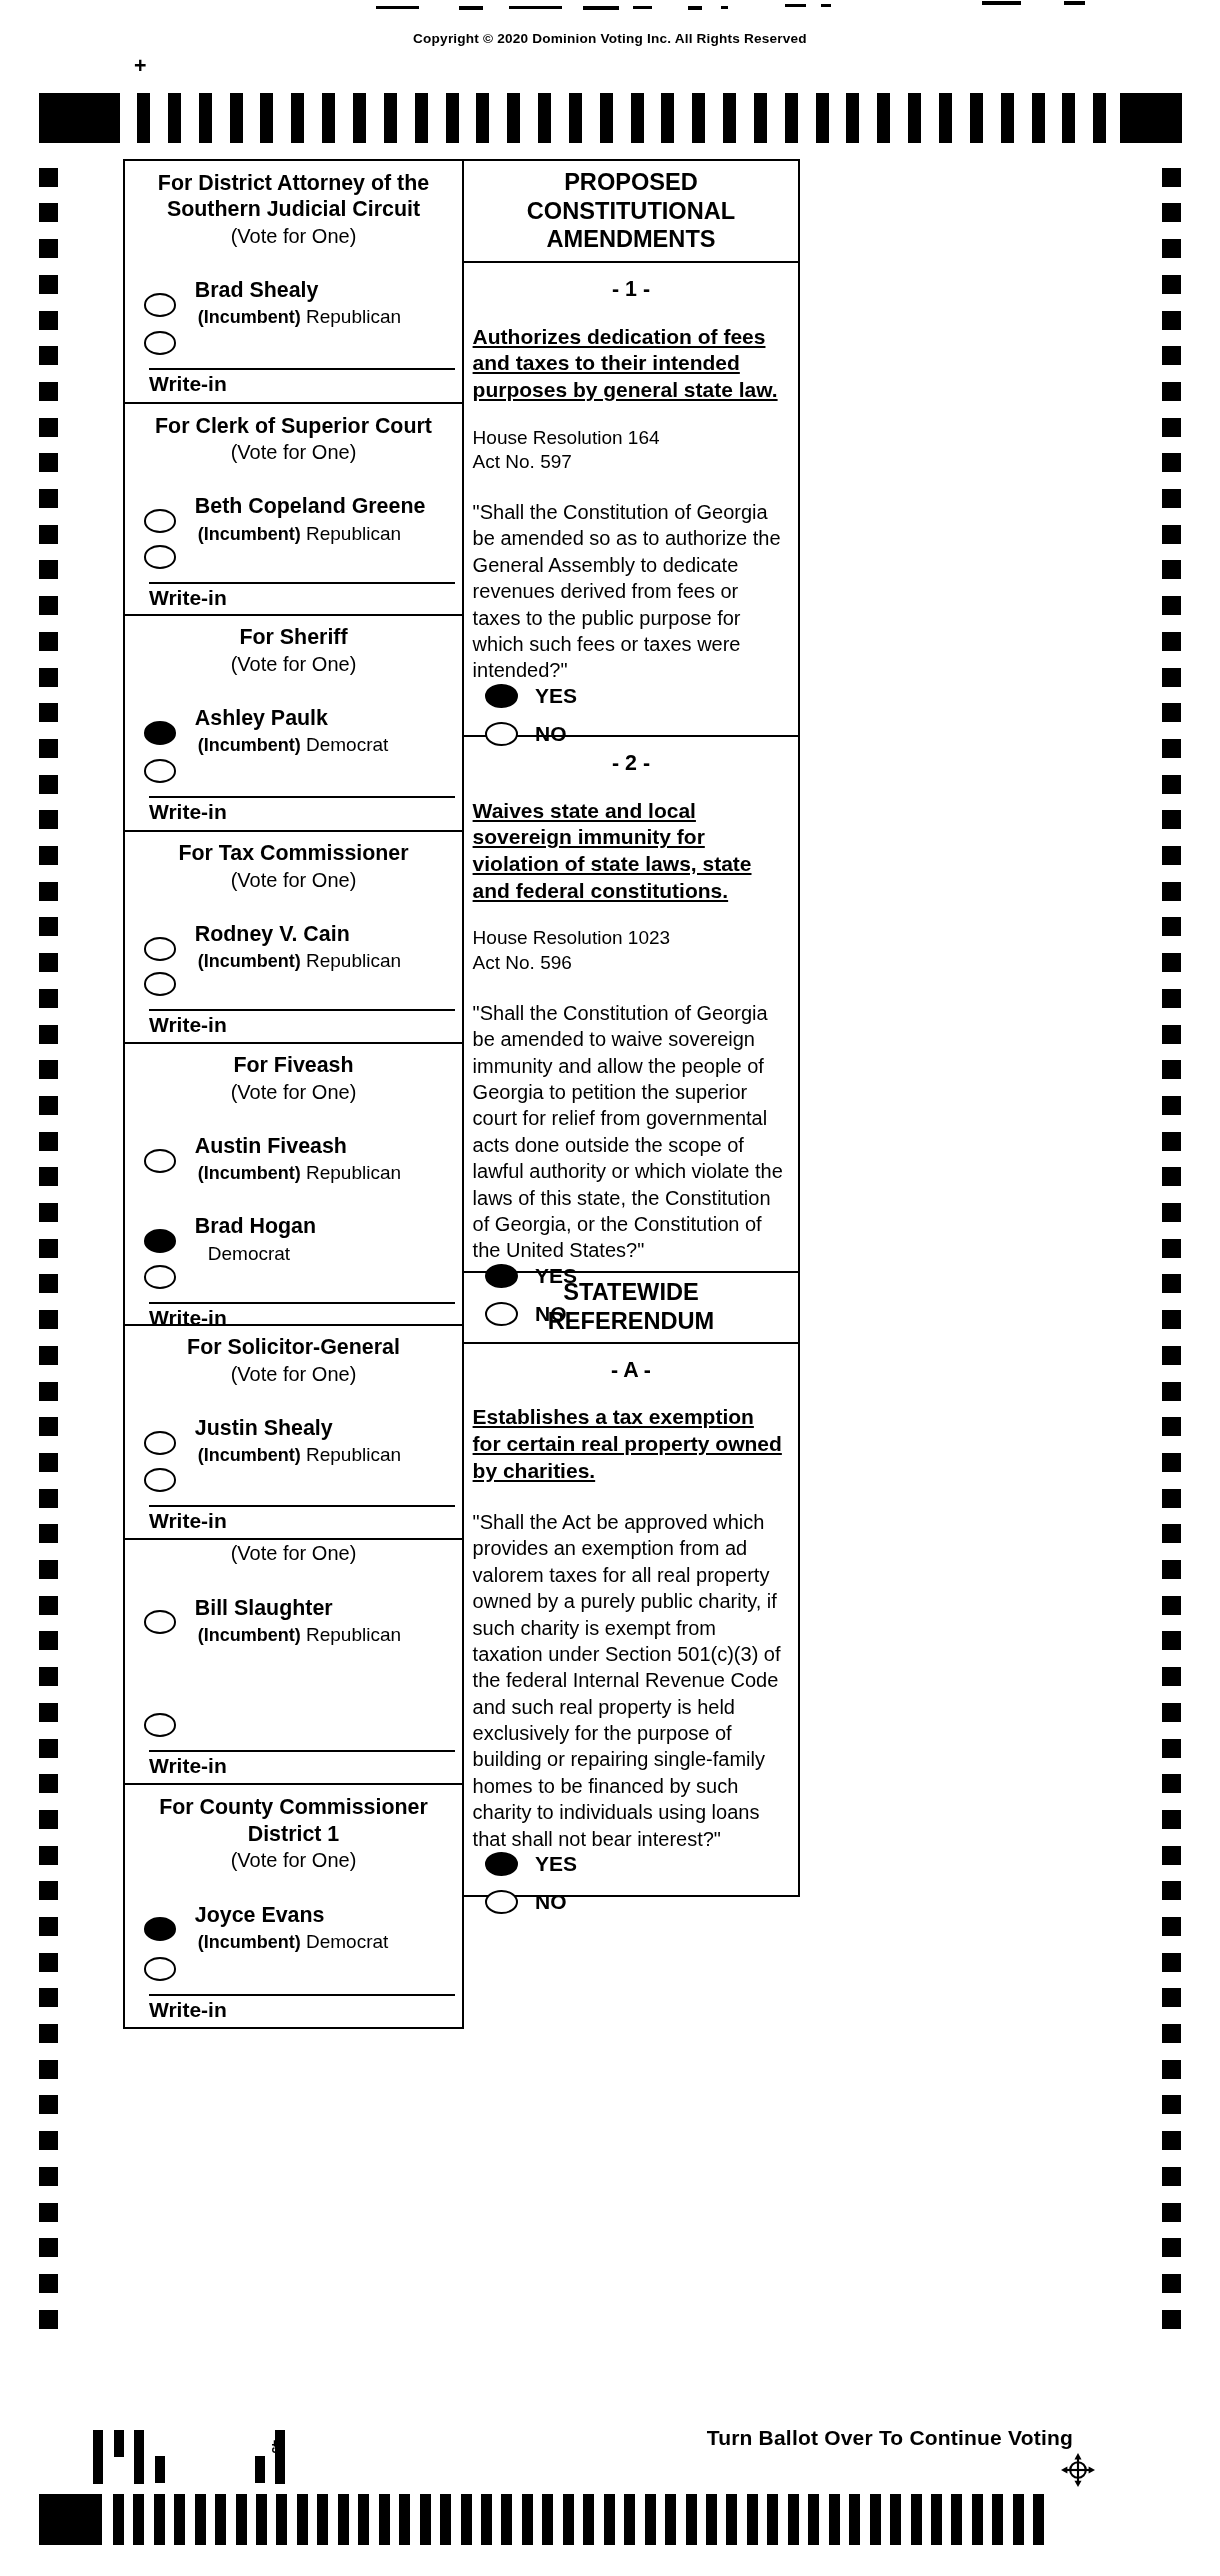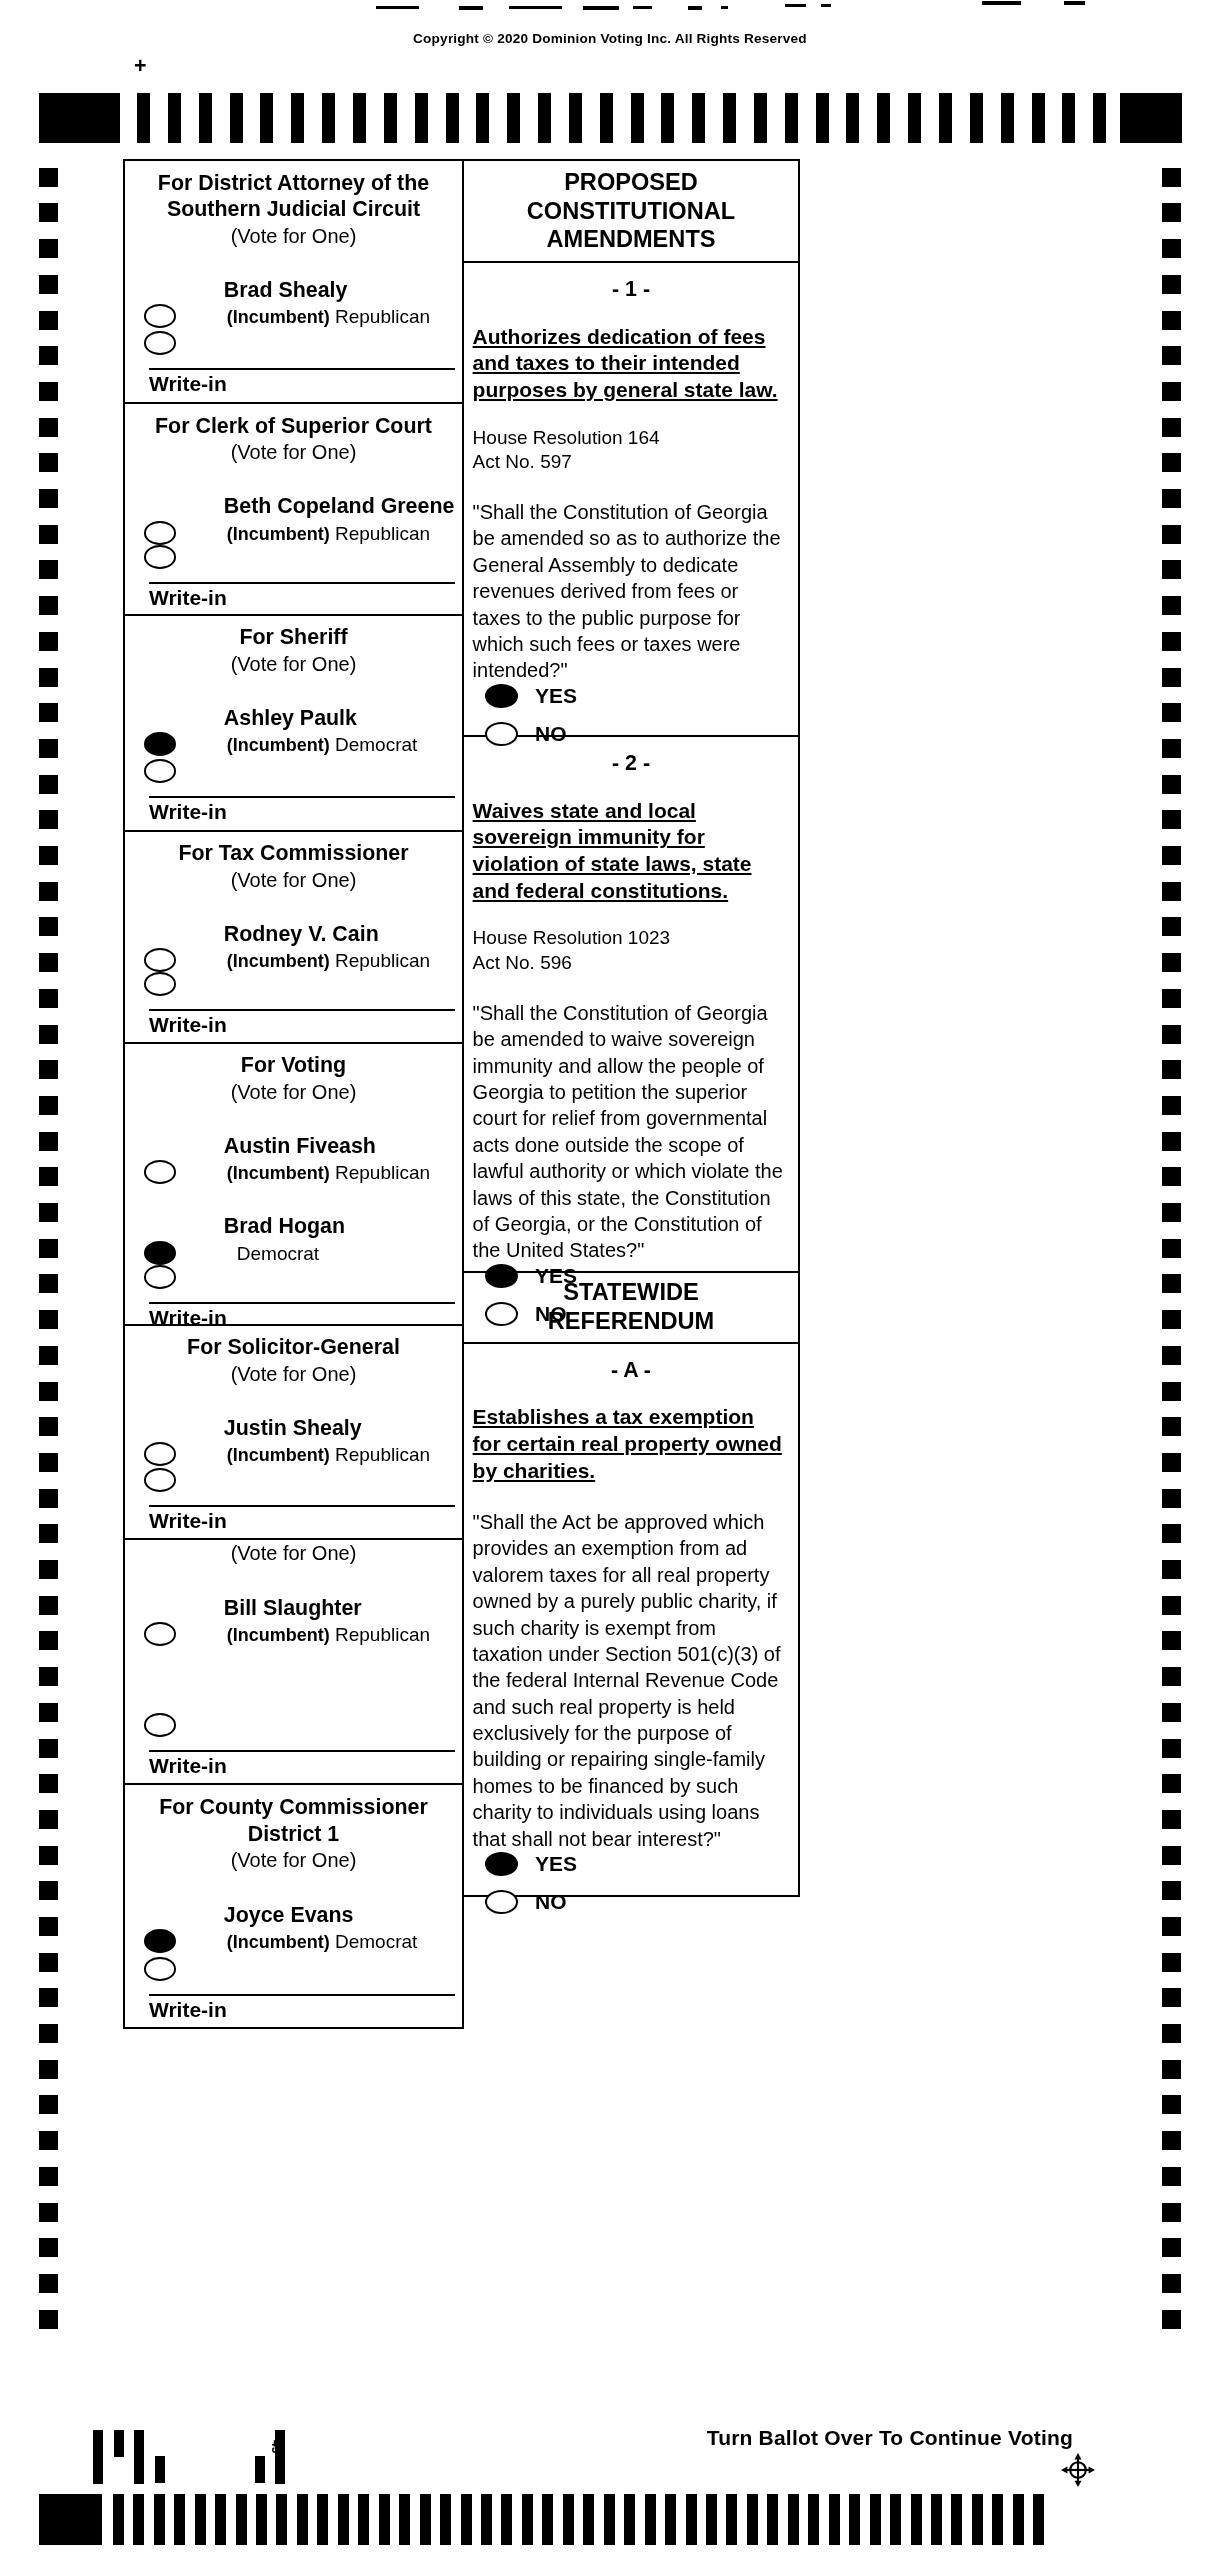--- a/index.html
+++ b/index.html
@@ -10,21 +10,21 @@
              font-size:13.6px;font-weight:bold;letter-spacing:0.2px;}
   .plus{position:absolute;left:134px;top:54px;font-size:21.4px;font-weight:bold;}
   .col{position:absolute;top:159px;}
   .col-left{left:123px;width:341px;}
   .col-right{left:462px;width:338px;}
   .box{border:2.1px solid #000;box-sizing:border-box;background:#fff;margin-top:-2.1px;
        display:flex;flex-direction:column;}
   .box:first-child{margin-top:0;}
   .c-title{font-weight:bold;font-size:21.4px;text-align:center;line-height:1.25;margin:8.6px 7.1px 0;}
   .c-votefor{font-size:20px;text-align:center;margin-top:2px;}
-  .cand{display:flex;align-items:flex-end;margin:33px 5.7px 0 18.6px;gap:29px;}
+  .cand{display:flex;align-items:center;margin:33px 5.7px 0 18.6px;}
   .oval{width:28.6px;height:20px;border:2.1px solid #000;border-radius:50%;background:#fff;flex:none;}
   .oval.filled{background:#000;}
   .cand-text{margin-left:18.6px;margin-top:-2.9px;}
   .cand-name{font-weight:bold;font-size:21.4px;line-height:1.15;}
   .cand-sub{font-size:19px;margin-top:3.6px;padding-left:2.9px;}
   .inc{font-weight:bold;font-size:18px;}
   .spacer{flex:1;}
   .empty-row{margin:0 0 0 18.6px;}
   .writein{margin:13px 7.1px 0 24px;border-top:2.1px solid #000;padding:2.1px 0 5.7px;
            font-weight:bold;font-size:21px;}
@@ -353,21 +353,21 @@
     </div>
   </div>
         </div>
     <div class="spacer"></div>
     <div class="empty-row">
       <div class="oval"></div>
     </div>
     <div class="writein">Write-in</div>
   </div>
       <div class="box contest" style="height: 284px;">
-    <div class="c-title">For Voting</div>
+    <div class="c-title">For Fiveash</div>
     <div class="c-votefor">(Vote for One)</div>
     <div class="cands">
           <div class="cand">
     <div class="oval"></div>
     <div class="cand-text">
       <div class="cand-name">Austin Fiveash</div>
       <div class="cand-sub">
         <span class="inc">(Incumbent)</span>
         <span class="party">Republican</span>
       </div>

